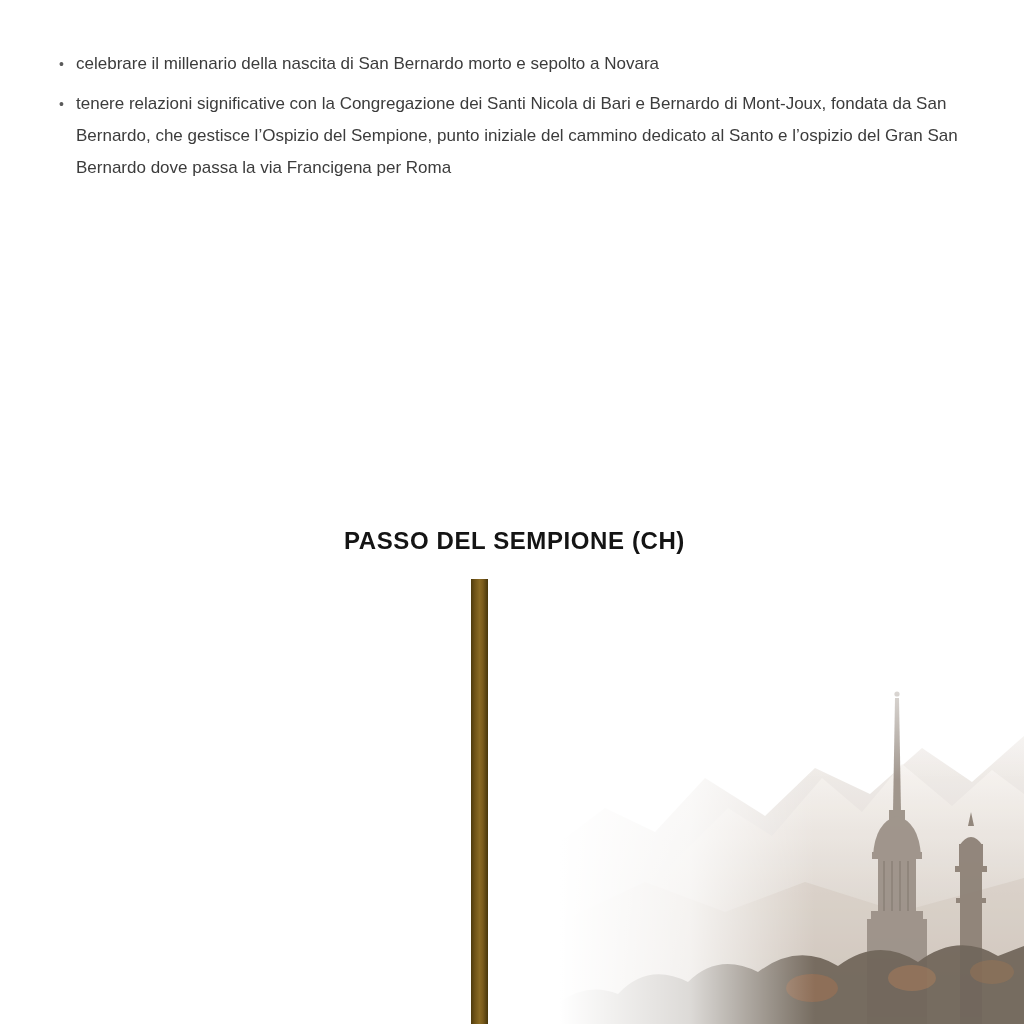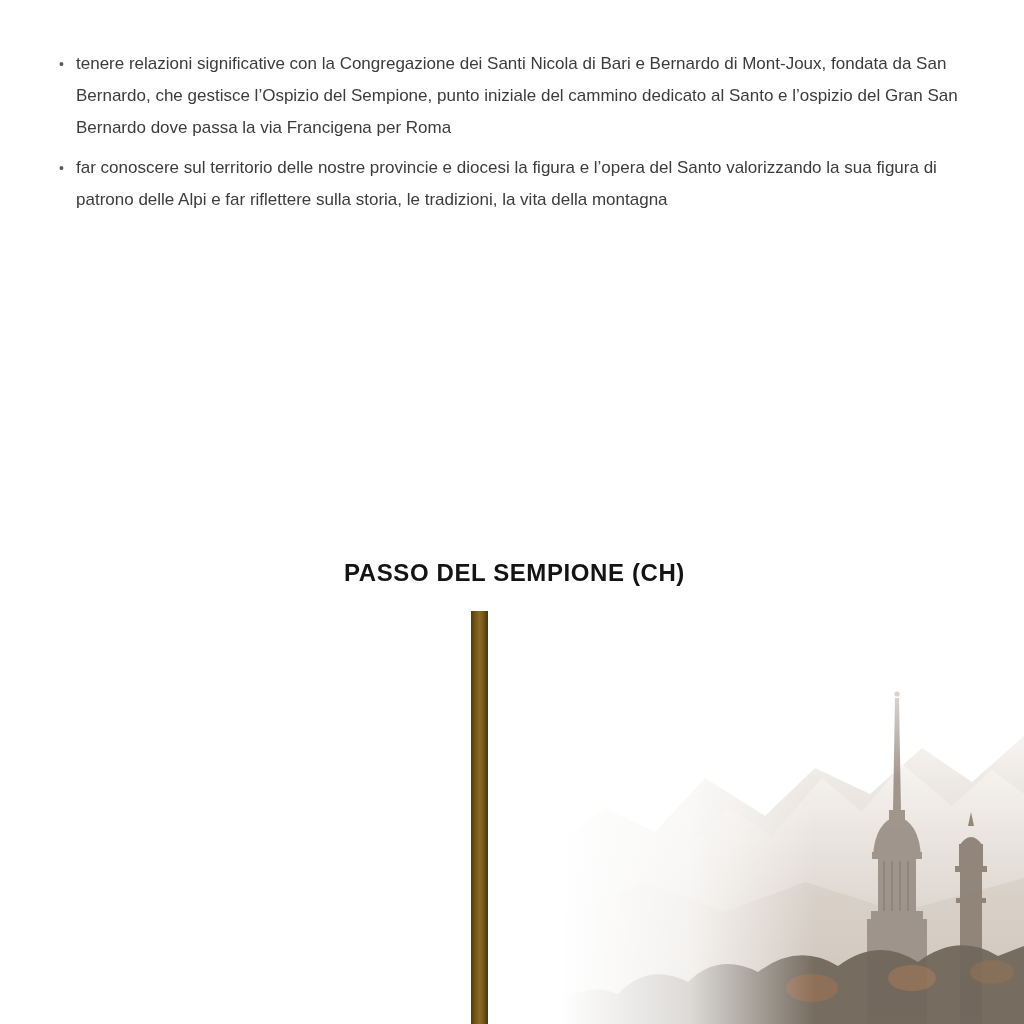--- a/index.html
+++ b/index.html
@@ -83,22 +83,22 @@
     <ellipse cx="252" cy="408" rx="26" ry="14" fill="#95582e" opacity="0.5"></ellipse>
     <ellipse cx="352" cy="398" rx="24" ry="13" fill="#a3683a" opacity="0.45"></ellipse>
     <ellipse cx="432" cy="392" rx="22" ry="12" fill="#8a5c33 " opacity="0.45"></ellipse>
     <rect x="0" y="0" width="464" height="444" fill="#ffffff" opacity="0.16"></rect>
     <rect x="0" y="0" width="464" height="444" fill="url(#fadeT)"></rect>
     <rect x="0" y="0" width="464" height="444" fill="url(#fadeL)"></rect>
   </svg>
 
   <div class="textblock layer">
     <ul class="objectives">
+      <li>celebrare il millenario della nascita di San Bernardo morto e sepolto a Novara</li>
       <li>tenere relazioni significative con la Congregazione dei Santi Nicola di Bari e Bernardo di Mont-Joux, fondata da San Bernardo, che gestisce l’Ospizio del Sempione, punto iniziale del cammino dedicato al Santo e l’ospizio del Gran San Bernardo dove passa la via Francigena per Roma</li>
-      <li>far conoscere sul territorio delle nostre provincie e diocesi la figura e l’opera del Santo valorizzando la sua figura di patrono delle Alpi e far riflettere sulla storia, le tradizioni, la vita della montagna</li>
     </ul>
   </div>
 
   <div class="map-title layer">PASSO DEL SEMPIONE (CH)</div>
 
   <div class="bar base layer"></div>
 
 </div>
 
 </body></html>

